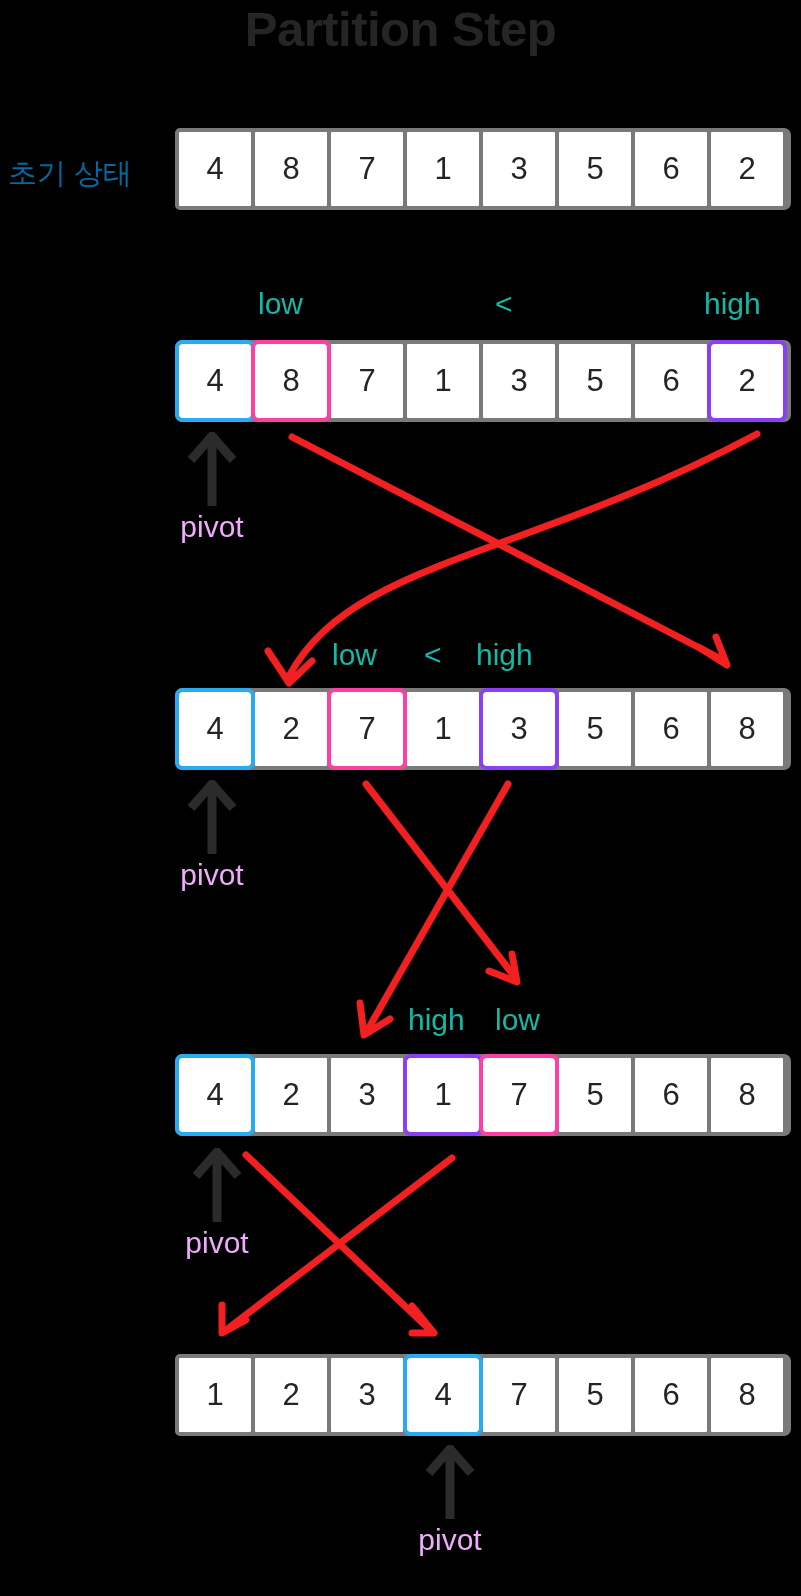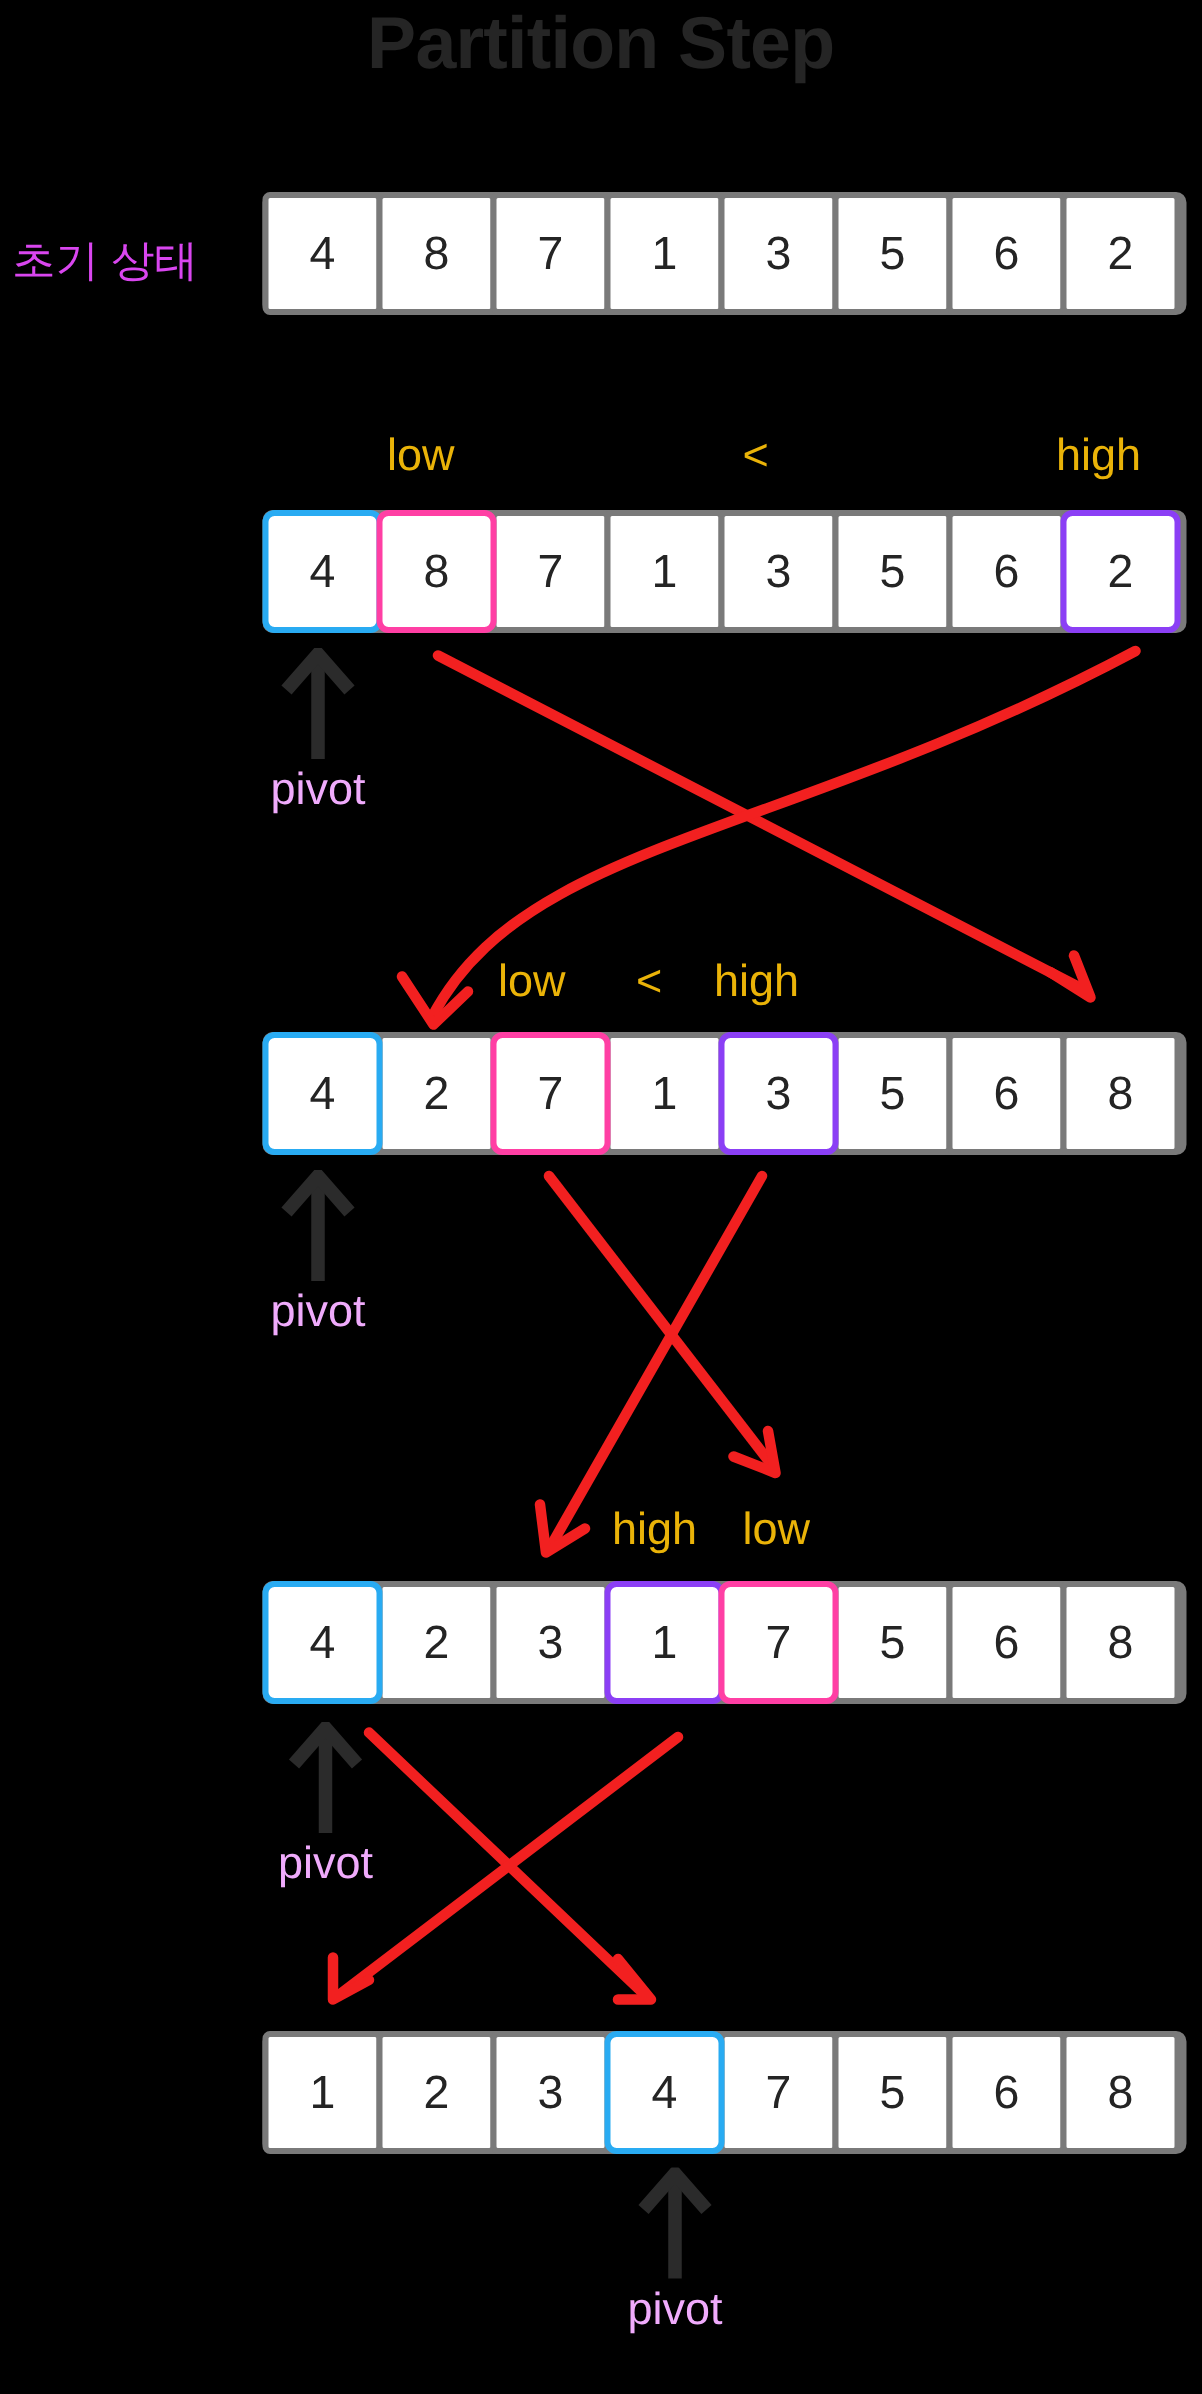--- a/index.html
+++ b/index.html
@@ -83,29 +83,29 @@
   .cell.hl-high {
     border-color: #8B3FF5;
     z-index: 4;
     border-radius: 8px;
   }
 
   
   .side-label {
     position: absolute;
     font-size: 29px;
-    color: #d946ef;
+    color: #0369a1;
     white-space: nowrap;
   }
 
   
   .flabel {
     position: absolute;
     font-size: 30px;
-    color: #eab308;
+    color: #14b8a6;
     white-space: nowrap;
     line-height: 34px;
   }
 
   
   .pivot-marker {
     position: absolute;
     width: 90px;
   }
   .pivot-marker svg { display: block; margin: 0 auto; }

